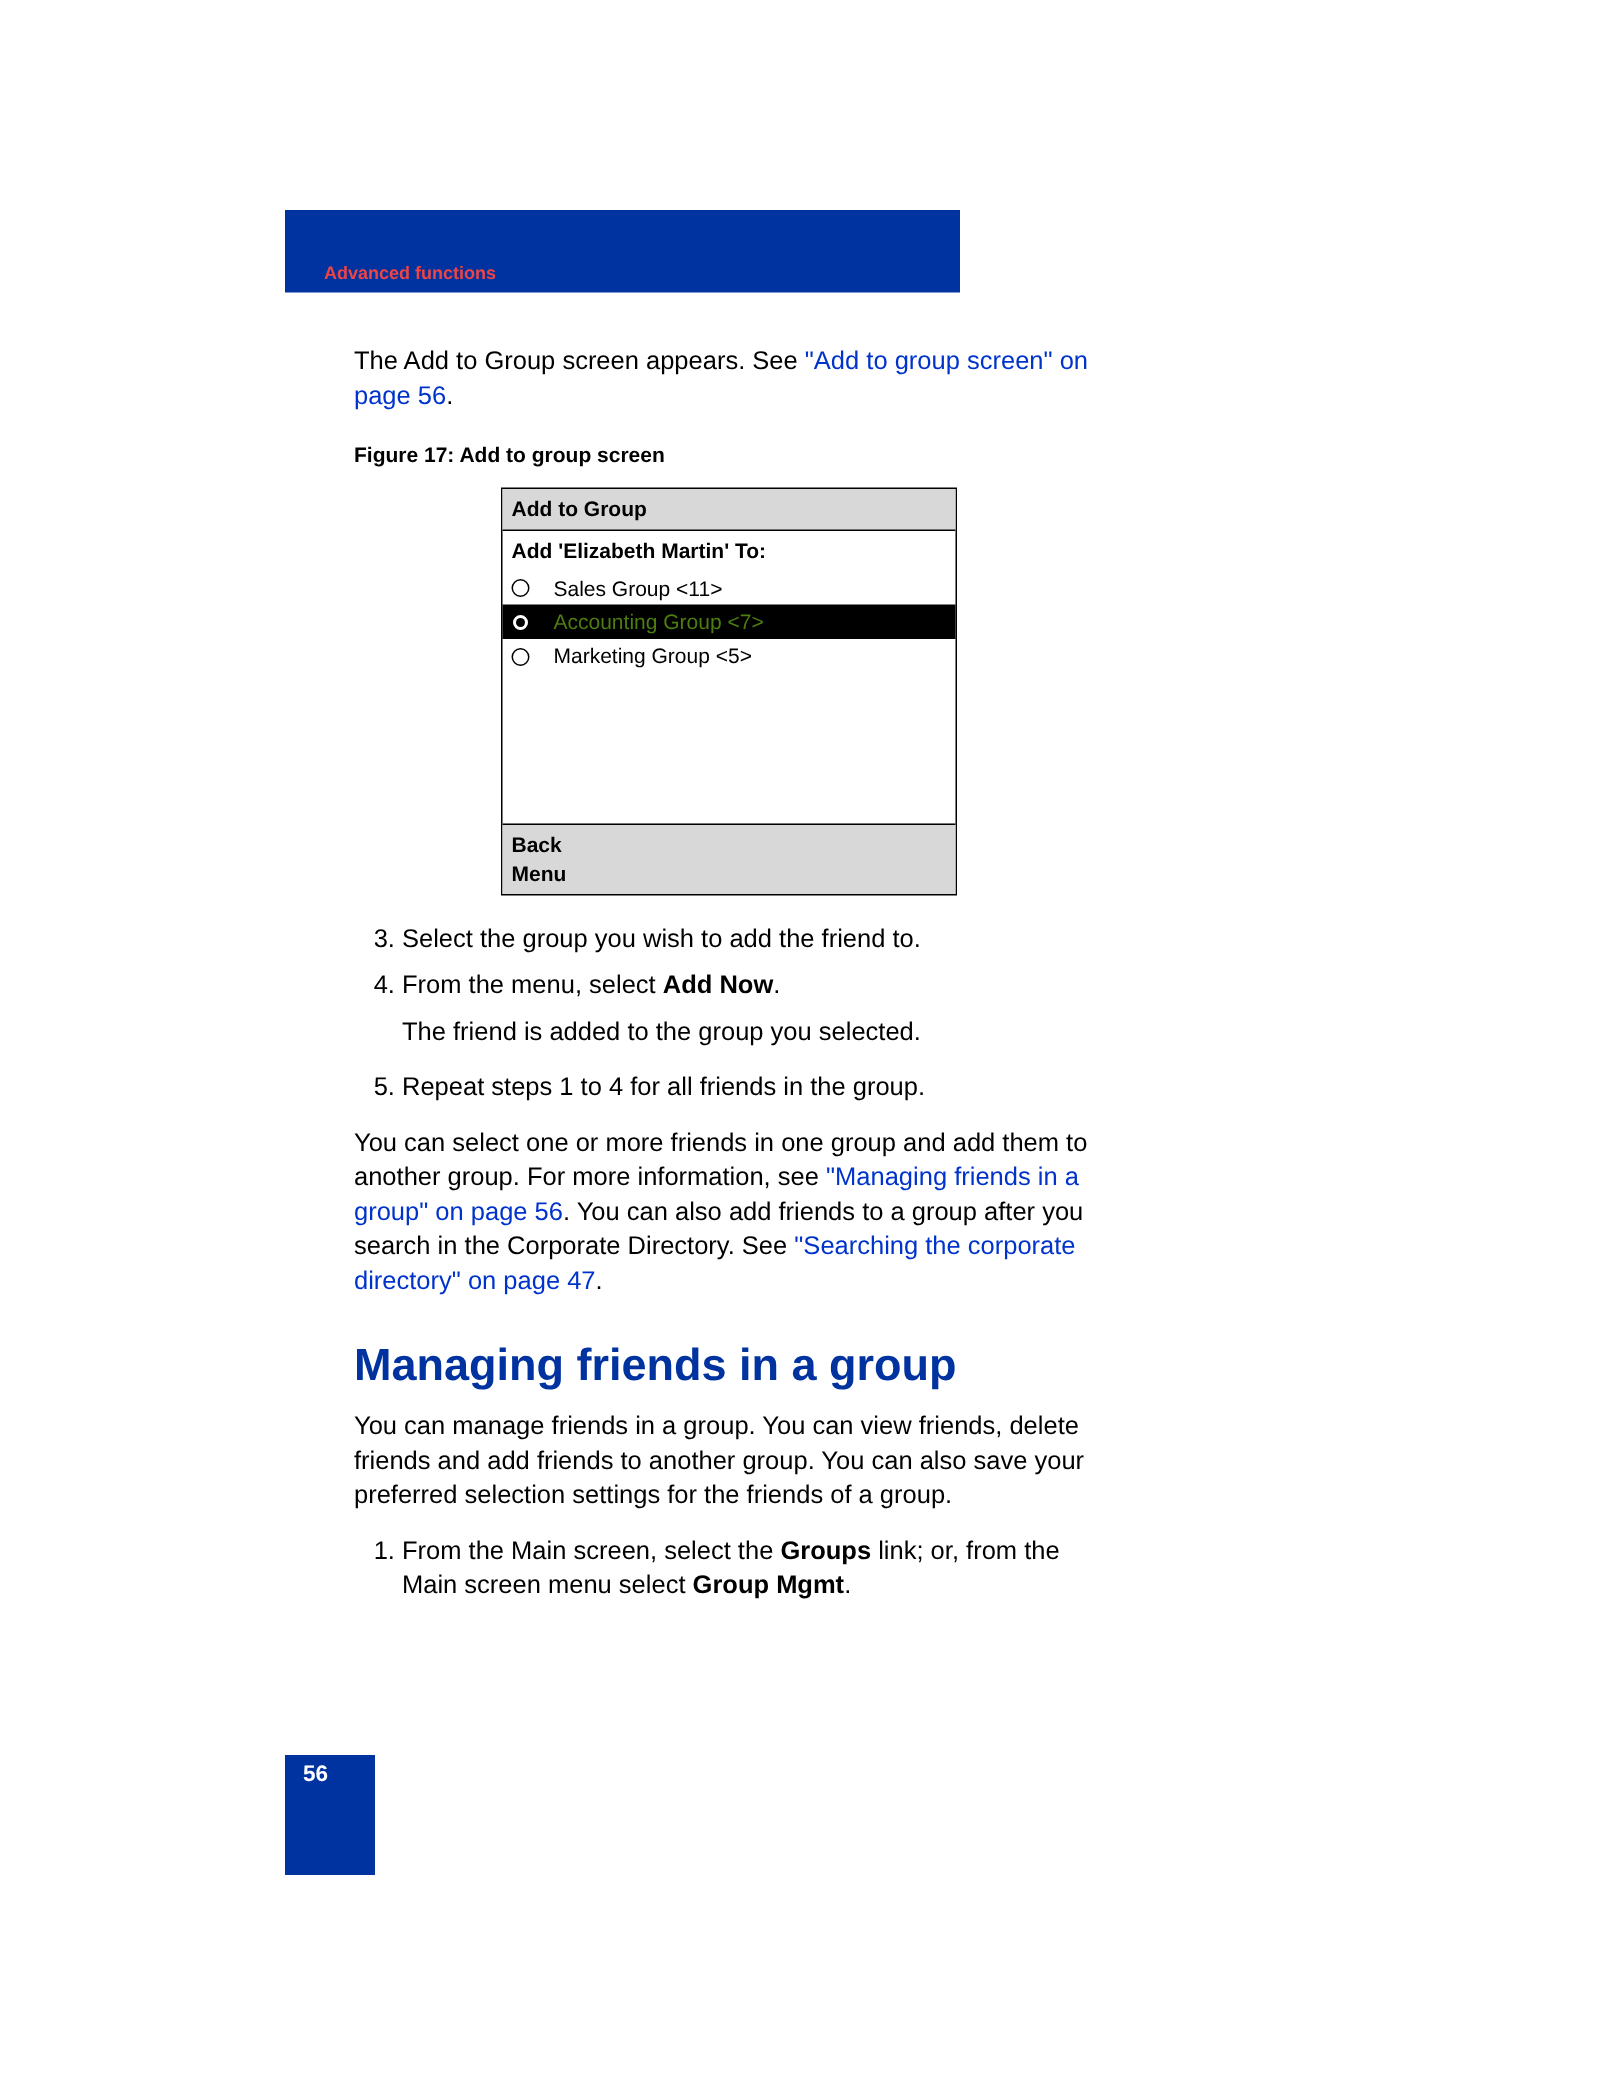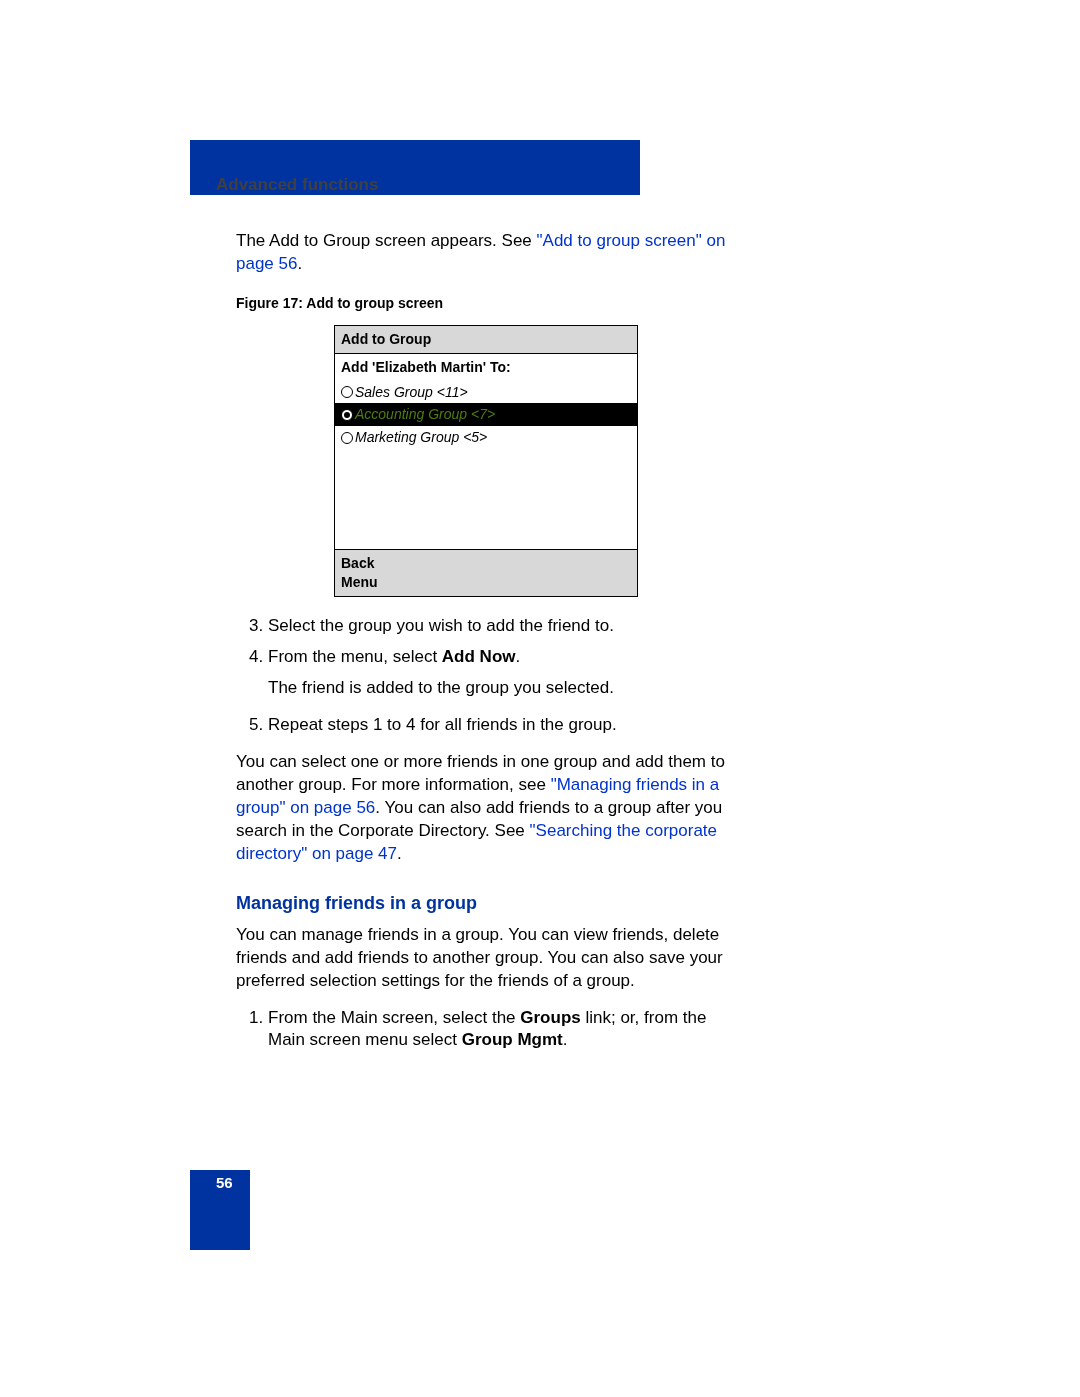--- a/index.html
+++ b/index.html
@@ -21,23 +21,23 @@
     left: 190px;
     top: 140px;
     width: 450px;
     height: 55px;
     background: #0033a0;
   }
   .header-label {
     position: absolute;
     left: 216px;
     top: 175px;
-    color: #404040;
-    font-weight: bold;
-    font-size: 17px;
+    color: #ef4444;
+    font-weight: bold;
+    font-size: 12px;
   }
   .content {
     position: absolute;
     left: 236px;
     top: 222px;
     width: 500px;
     line-height: 1.35;
   }
   .link {
     color: #0033cc;
@@ -62,22 +62,21 @@
     font-weight: bold;
   }
   .phone-sub {
     padding: 4px 6px;
     font-weight: bold;
   }
   .phone-row {
     display: flex;
     align-items: center;
     padding: 2px 6px;
-    gap: 2px;
-    font-style: italic;
+    gap: 16px;
   }
   .phone-row.sel {
     background: #000;
     color: #4d7c0f;
   }
   .radio {
     width: 12px;
     height: 12px;
     border: 1.5px solid #000;
     border-radius: 50%;
@@ -110,35 +109,35 @@
     padding-left: 32px;
   }
   ol.steps li {
     margin-bottom: 8px;
   }
   .para {
     margin: 8px 0 14px 0;
   }
   h2.section {
     color: #0033a0;
-    font-size: 18px;
+    font-size: 30px;
     font-weight: bold;
     margin: 26px 0 8px 0;
   }
   .footer-blue {
     position: absolute;
     left: 190px;
     top: 1170px;
     width: 60px;
     height: 80px;
     background: #0033a0;
   }
   .pagenum {
     position: absolute;
-    left: 216px;
+    left: 202px;
     top: 1174px;
     color: #fff;
     font-weight: bold;
     font-size: 15px;
   }
   .bold { font-weight: bold; }
 </style>
 </head>
 <body>
 

